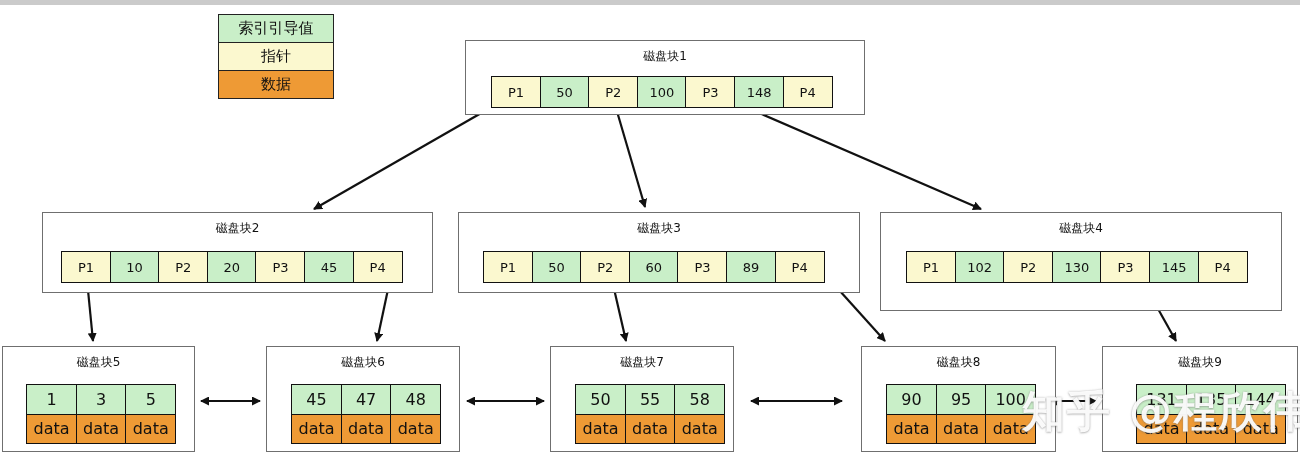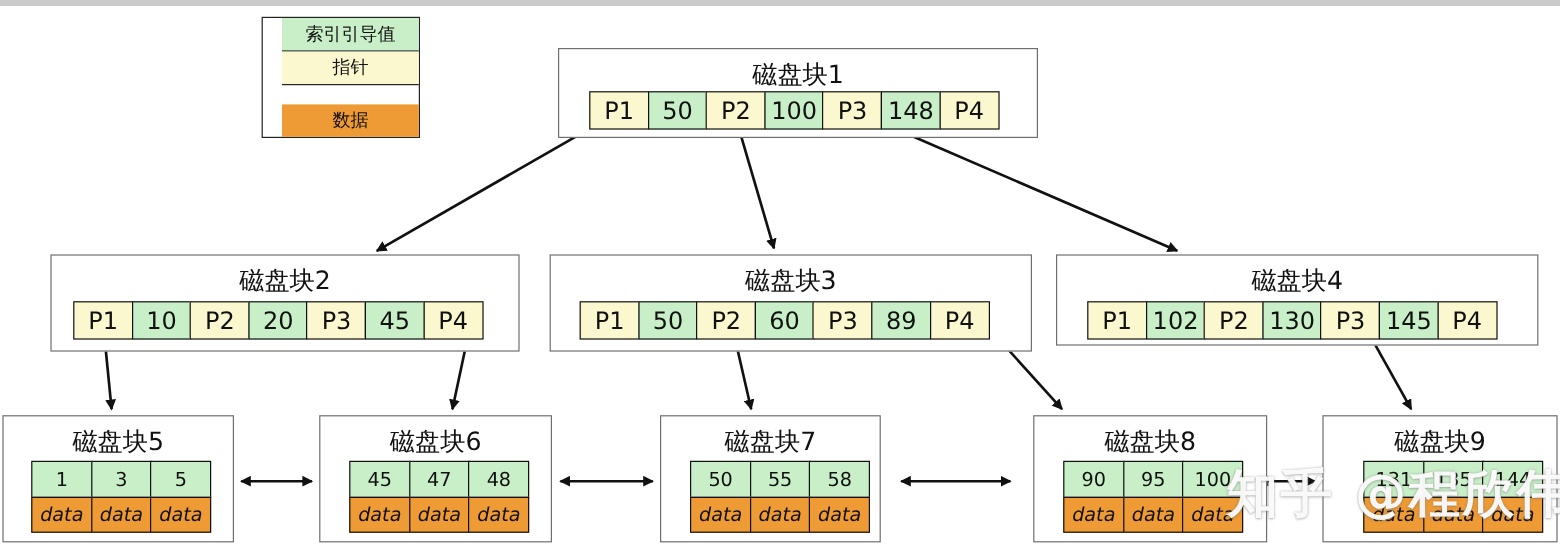--- a/index.html
+++ b/index.html
@@ -3,42 +3,42 @@
 <meta charset="utf-8">
 <style>
   html,body{margin:0;padding:0;background:#fff;}
   #canvas{
     position:relative;width:1300px;height:465px;overflow:hidden;
     font-family:"DejaVu Sans","Liberation Sans",sans-serif;
     background:#fff;
   }
   .topstrip{position:absolute;left:0;top:0;width:1300px;height:5px;background:#cbcbcb;}
   
-  .legend{position:absolute;left:218px;top:14px;width:114px;border:1.5px solid #222;padding-left:16px;}
+  .legend{position:absolute;left:218px;top:14px;width:114px;border:1.5px solid #222;}
   .legend-row{height:27px;line-height:27px;text-align:center;font-size:15px;color:#111;border-bottom:1.5px solid #222;}
-  .legend-row:last-child{border-bottom:none;margin-top:16px;}
+  .legend-row:last-child{border-bottom:none;}
   
   .block{position:absolute;border:1.5px solid #6f6f6f;background:#fff;box-sizing:border-box;}
-  .block-title{position:absolute;left:0;right:0;top:7px;text-align:center;font-size:21px;color:#111;}
+  .block-title{position:absolute;left:0;right:0;top:7px;text-align:center;font-size:12px;color:#111;}
   .cells-row{position:absolute;display:flex;}
   .cell{width:50px;height:32px;box-sizing:border-box;border:1.4px solid #111;margin-left:-1.4px;
-        display:flex;align-items:center;justify-content:center;font-size:20px;color:#111;}
+        display:flex;align-items:center;justify-content:center;font-size:13px;color:#111;}
   .cell:first-child{margin-left:0;}
   .c-key{background:#c9efc8;}
   .c-pointer{background:#fbf8cf;}
   .c-data{background:#ee9a35;}
   
   .leaf-grid{position:absolute;}
   .leaf-row{display:flex;}
   .leaf-cell{width:51px;box-sizing:border-box;border:1.4px solid #111;display:flex;align-items:center;justify-content:center;
              font-size:16px;color:#111;}
   .leaf-cell{margin-left:-1.4px;}
   .leaf-cell:first-child{margin-left:0;}
   .leaf-key{height:31px;background:#c9efc8;}
-  .leaf-data{height:30px;background:#ee9a35;margin-top:-1.4px;font-style:italic;}
+  .leaf-data{height:30px;background:#ee9a35;margin-top:-1.4px;}
   
   #edges{position:absolute;left:0;top:0;width:1300px;height:465px;pointer-events:none;}
   
   .watermark{
     position:absolute;left:1022px;top:383px;z-index:50;
     font-size:43px;font-weight:bold;letter-spacing:2px;white-space:nowrap;
     color:rgba(255,255,255,0.93);
     text-shadow:0 0 2px rgba(130,130,130,0.55), 0 1px 2px rgba(100,100,100,0.35);
   }
 </style>
@@ -108,21 +108,21 @@
     <div class="cells-row" style="left:24px;top:38px;">
         <div class="cell c-pointer">P1</div>
         <div class="cell c-key">50</div>
         <div class="cell c-pointer">P2</div>
         <div class="cell c-key">60</div>
         <div class="cell c-pointer">P3</div>
         <div class="cell c-key">89</div>
         <div class="cell c-pointer">P4</div>
       </div>
   </div>
-  <div class="block" style="left:880px;top:212px;width:402px;height:76px;">
+  <div class="block" style="left:880px;top:212px;width:402px;height:99px;">
     <div class="block-title">磁盘块4</div>
     <div class="cells-row" style="left:25px;top:38px;">
         <div class="cell c-pointer">P1</div>
         <div class="cell c-key">102</div>
         <div class="cell c-pointer">P2</div>
         <div class="cell c-key">130</div>
         <div class="cell c-pointer">P3</div>
         <div class="cell c-key">145</div>
         <div class="cell c-pointer">P4</div>
       </div>

